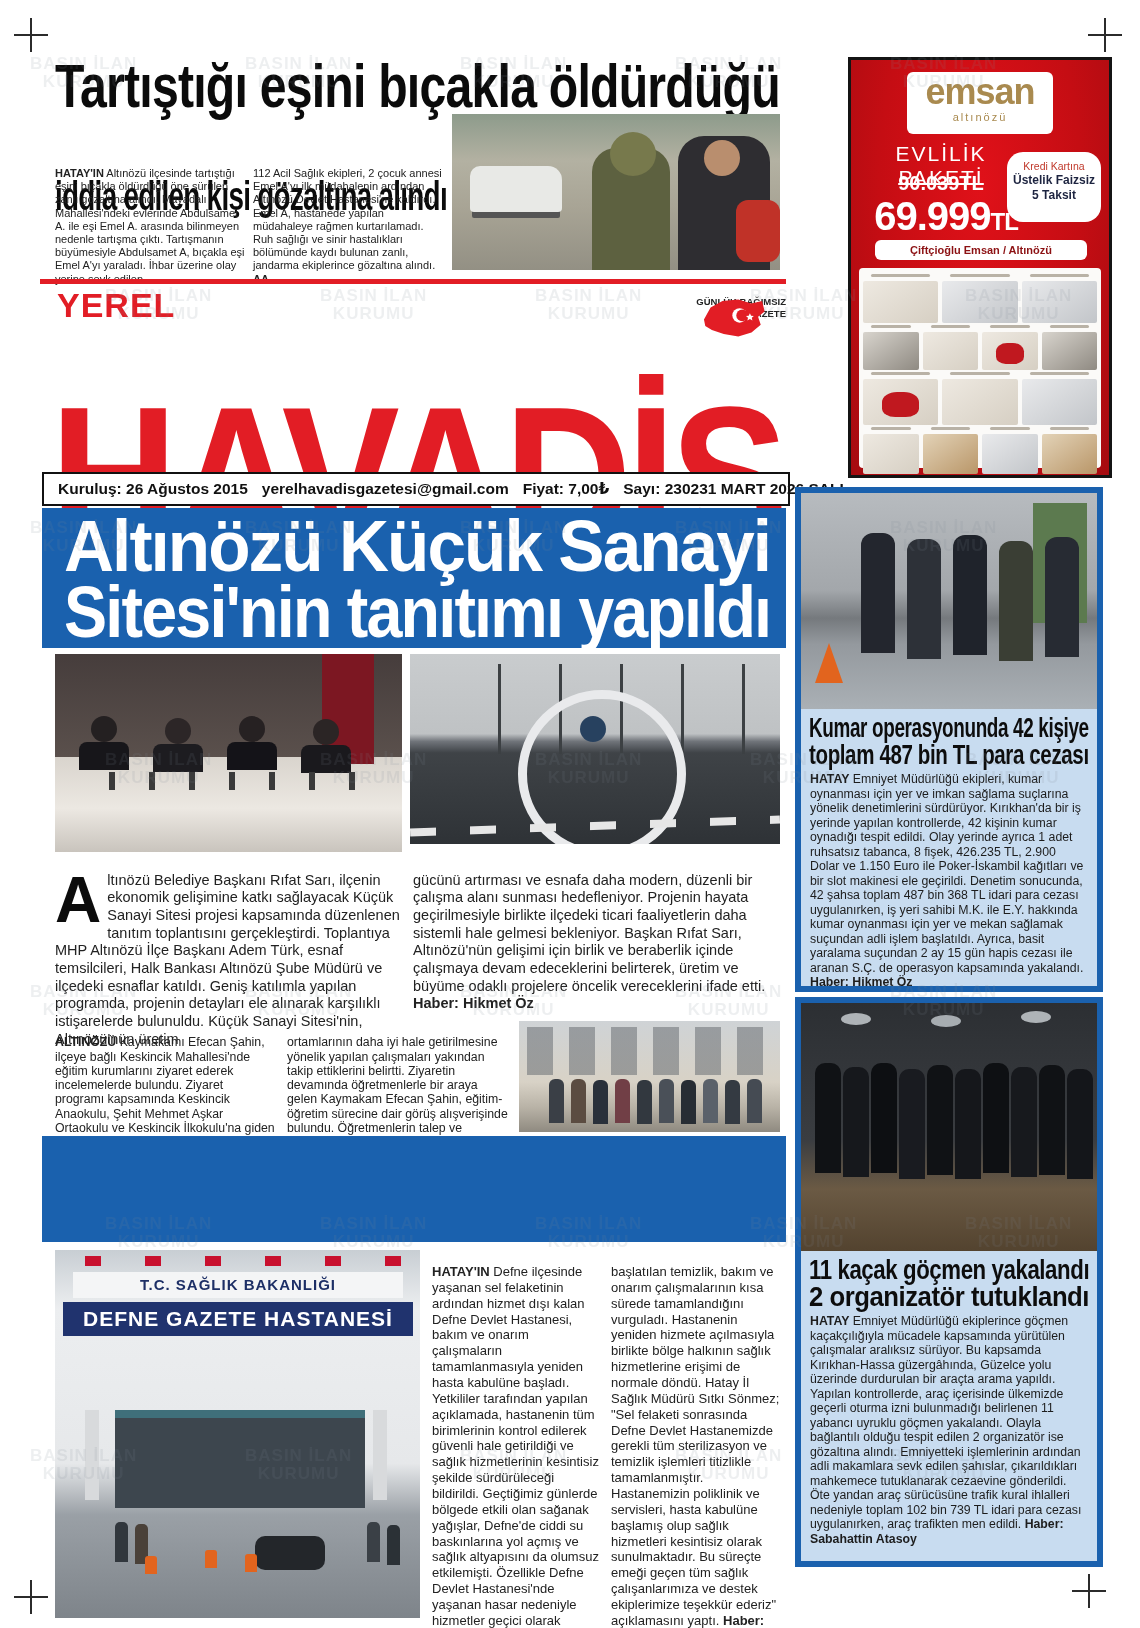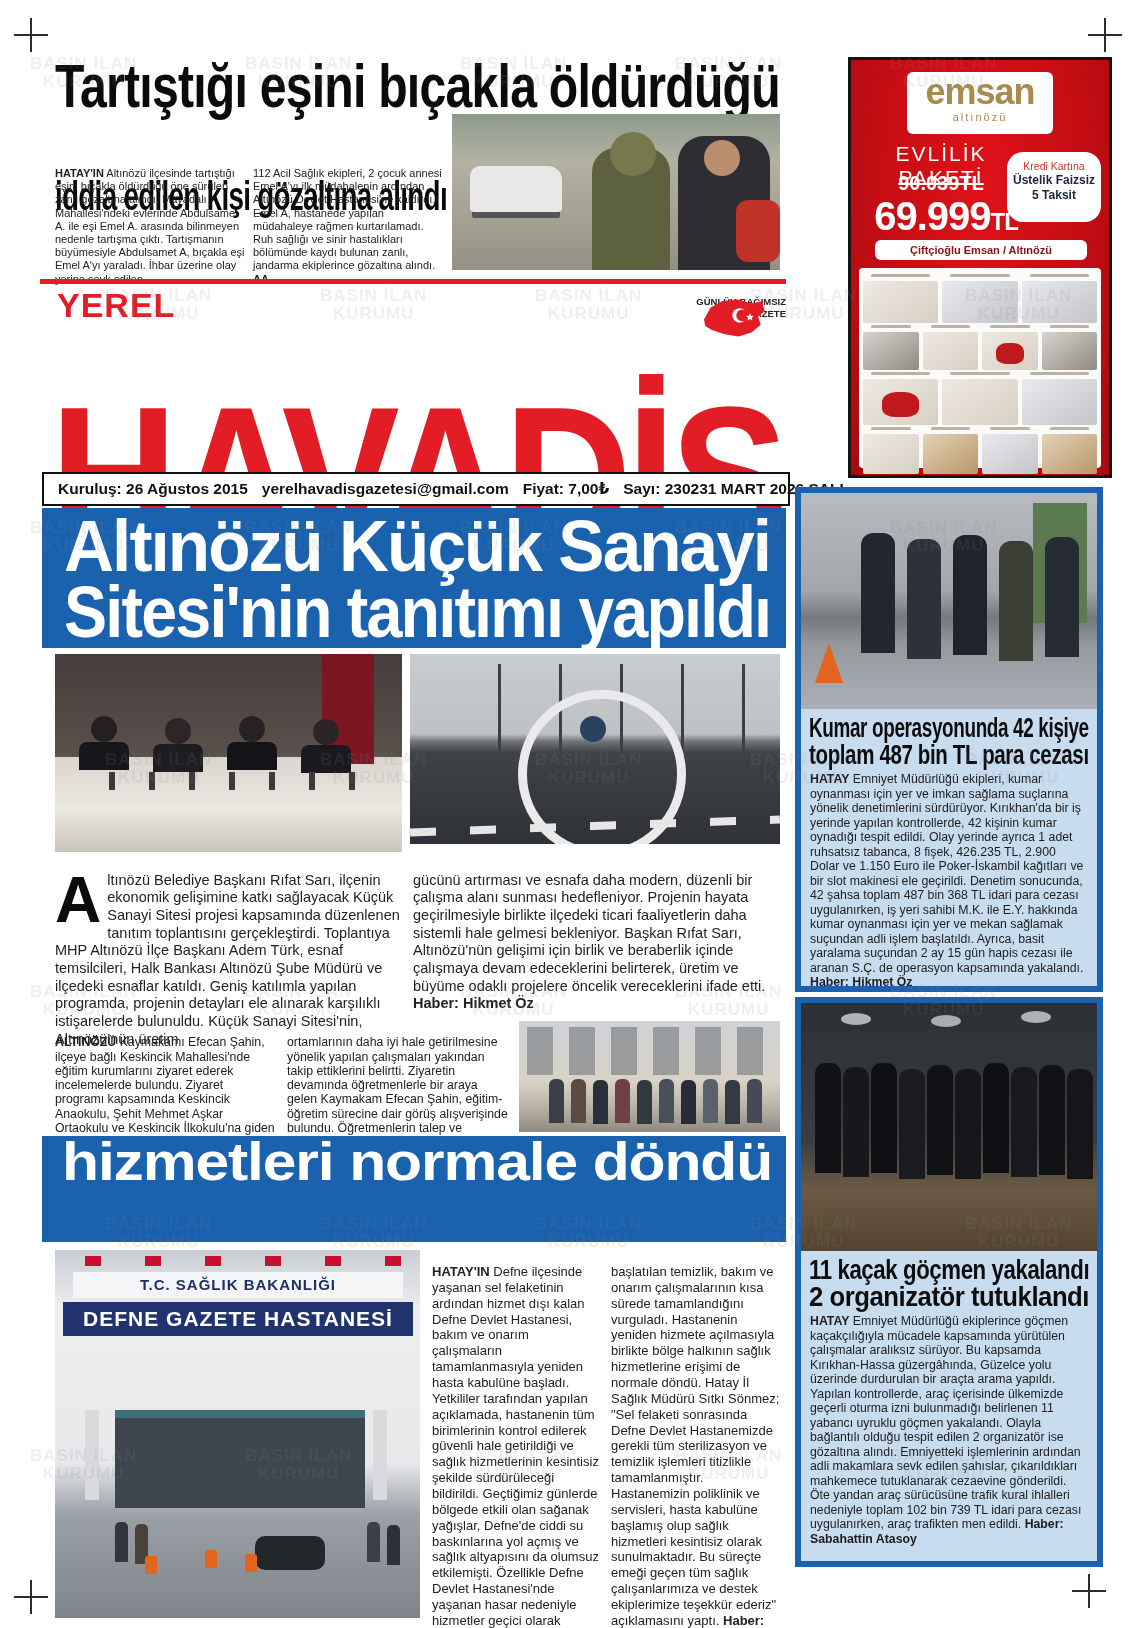--- a/index.html
+++ b/index.html
@@ -247,23 +247,20 @@
   <p class="abs bodytxt scol scol2"><span>gücünü artırması ve esnafa daha modern, düzenli bir çalışma alanı sunması hedefleniyor. Projenin hayata geçirilmesiyle birlikte ilçedeki ticari faaliyetlerin daha sistemli hale gelmesi bekleniyor. Başkan Rıfat Sarı, Altınözü'nün gelişimi için birlik ve beraberlik içinde çalışmaya devam edeceklerini belirterek, üretim ve büyüme odaklı projelere öncelik vereceklerini ifade etti.</span> <b class="credit">Haber: Hikmet Öz</b></p>
 
   <p class="abs bodytxt kcol kcol1"><b class="lead">ALTINÖZÜ</b><span> Kaymakamı Efecan Şahin, ilçeye bağlı Keskincik Mahallesi'nde eğitim kurumlarını ziyaret ederek incelemelerde bulundu. Ziyaret programı kapsamında Keskincik Anaokulu, Şehit Mehmet Aşkar Ortaokulu ve Keskincik İlkokulu'na giden Kaymakam Şahin, okulların fiziki durumunu yerinde değerlendirdi. Okul idarecilerinden yürütülen çalışmalar hakkında bilgi alan Şahin, eğitim</span></p>
   <p class="abs bodytxt kcol kcol2"><span>ortamlarının daha iyi hale getirilmesine yönelik yapılan çalışmaları yakından takip ettiklerini belirtti. Ziyaretin devamında öğretmenlerle bir araya gelen Kaymakam Efecan Şahin, eğitim-öğretim sürecine dair görüş alışverişinde bulundu. Öğretmenlerin talep ve önerilerini dinleyen Şahin, eğitimin niteliğini artırmaya yönelik çalışmaların sürdürüleceğini vurguladı.</span> <b class="credit">Haber: Hikmet Öz</b></p>
   <div class="photo ph-school">
     <div class="sc-win"></div>
     <div class="sc-person"></div>
   </div>
 
   <div class="abs banner banner3">
-    <div class="fitbox">
-      <span class="fit" style="transform: scaleX(1.12164);">hizmetleri normale döndü</span>
-    </div>
   </div>
 
   <div class="photo ph-hospital">
     <div class="hs-flags"></div>
     <div class="hs-top">T.C. SAĞLIK BAKANLIĞI</div>
     <div class="hs-main">DEFNE GAZETE HASTANESİ</div>
     <div class="hs-cols"></div>
     <div class="hs-entry"></div>
     <div class="hs-people"></div>
     <div class="hs-bike"></div>

